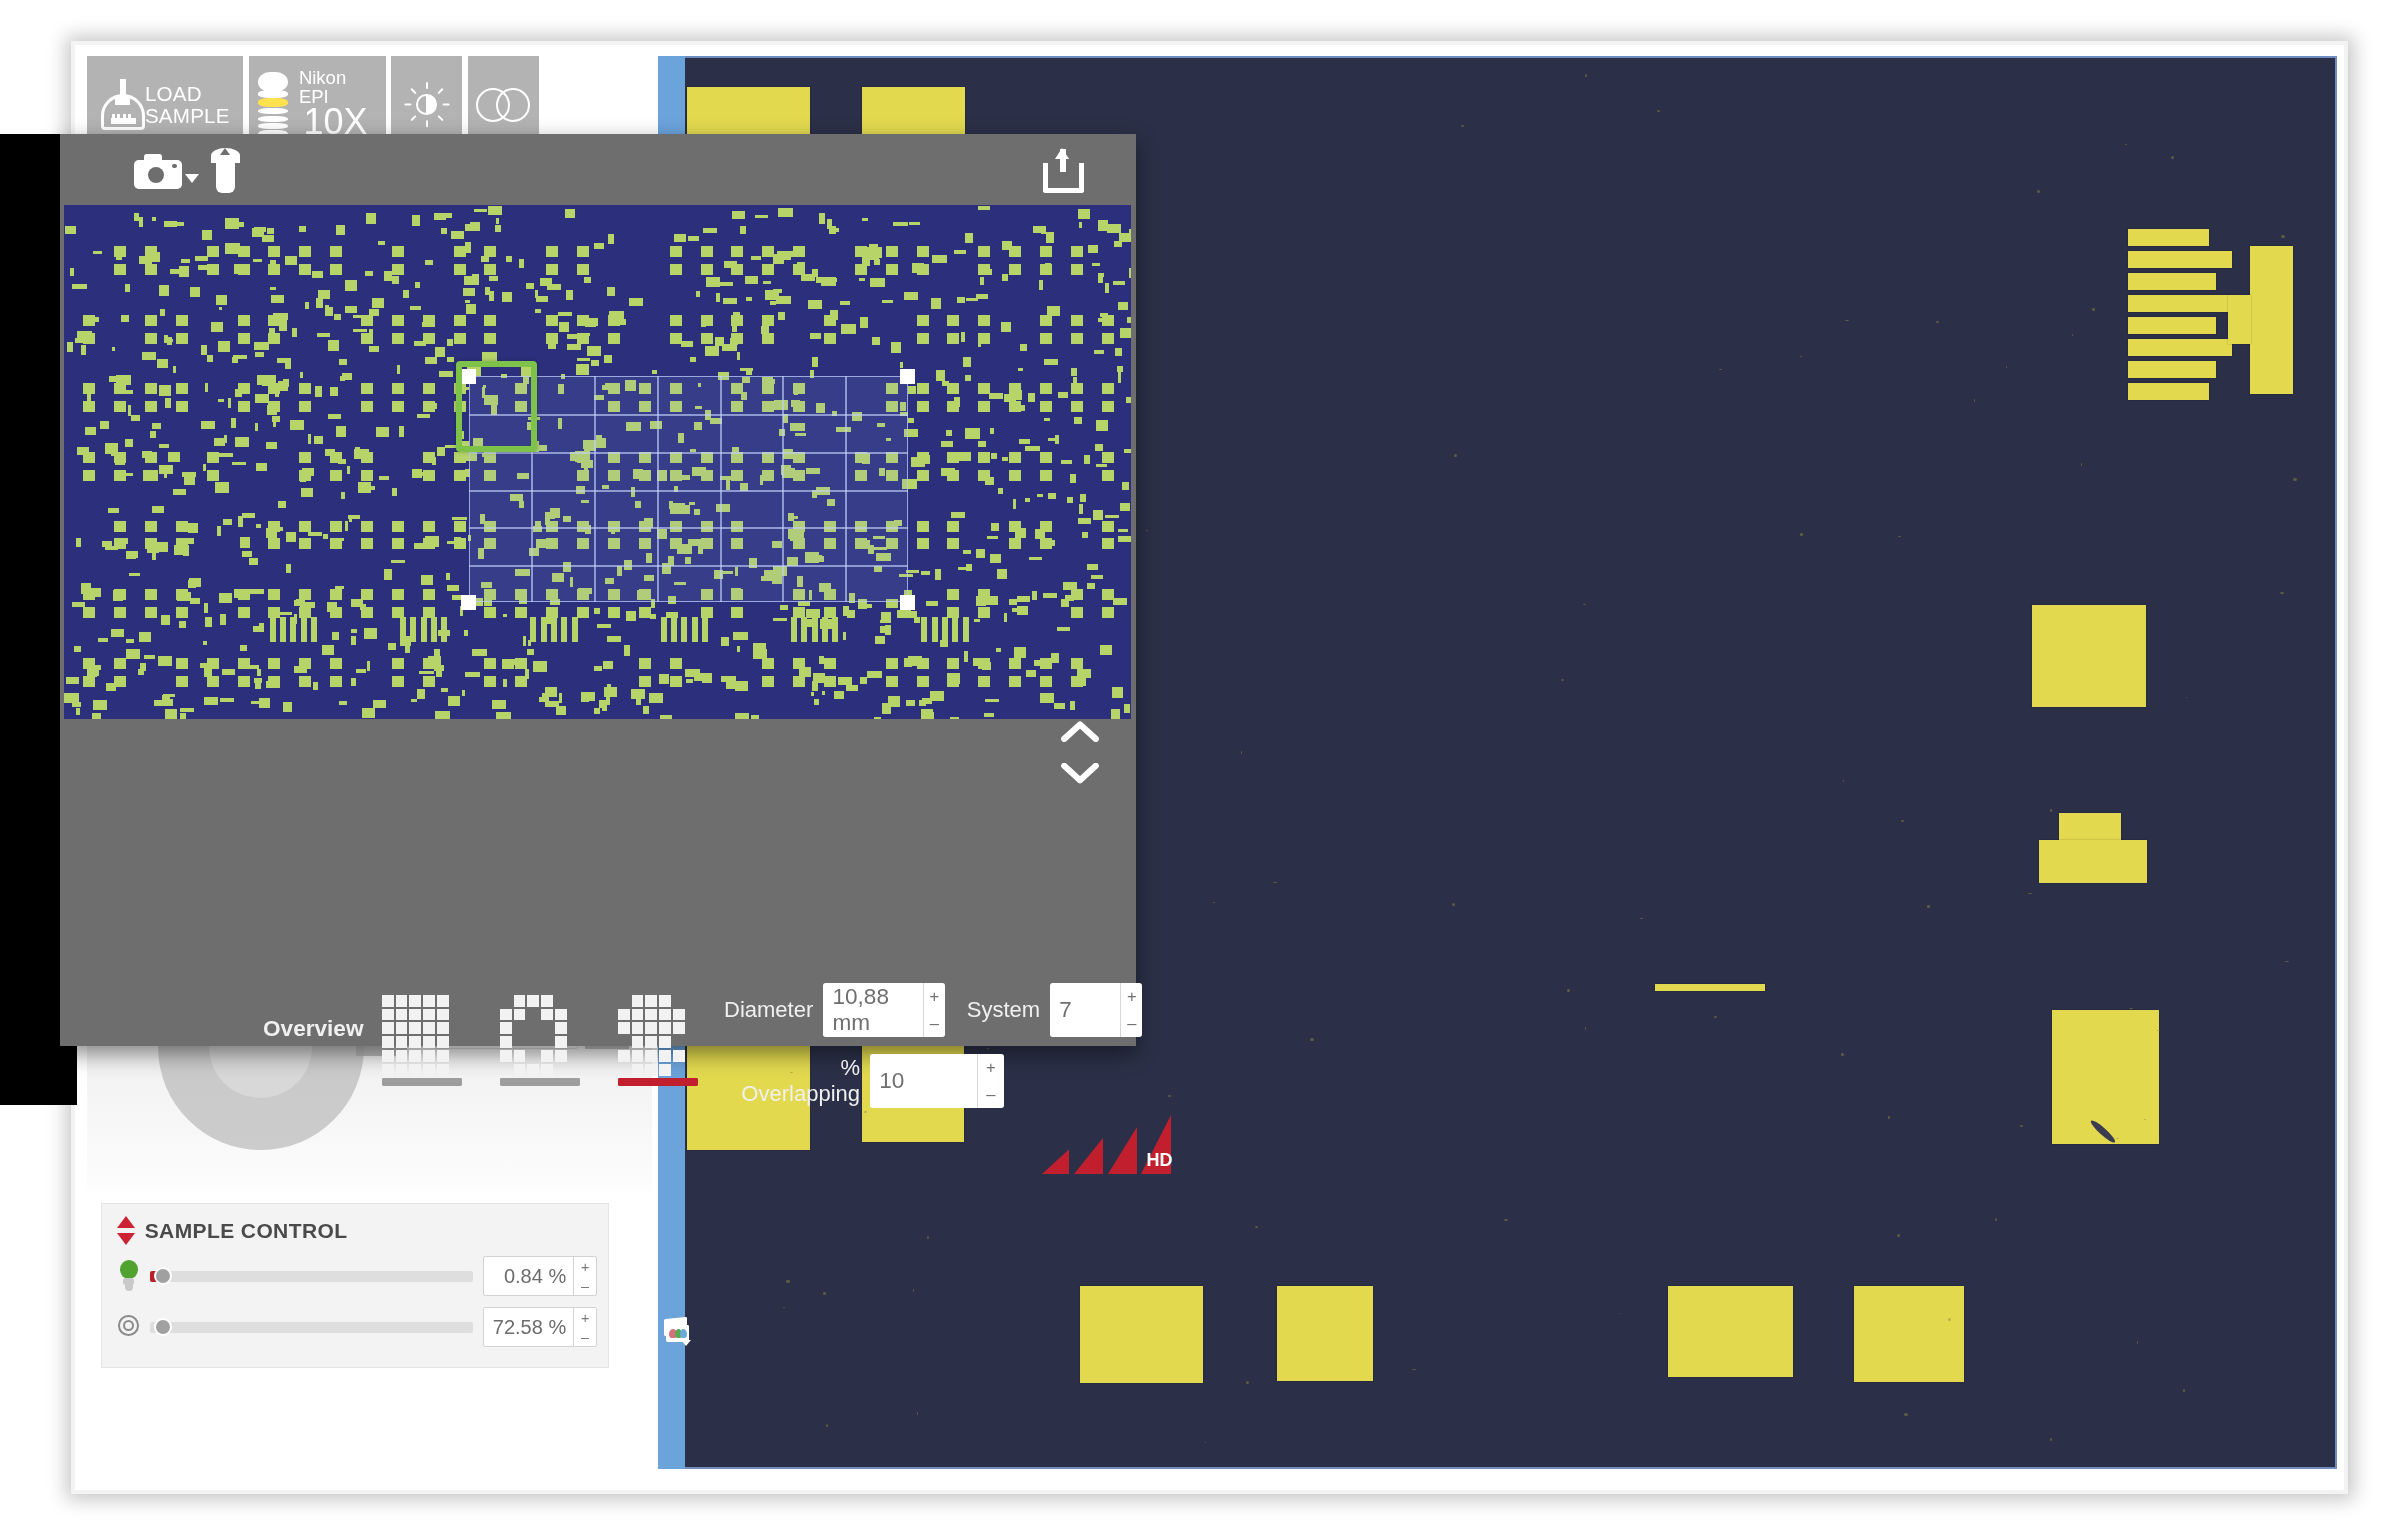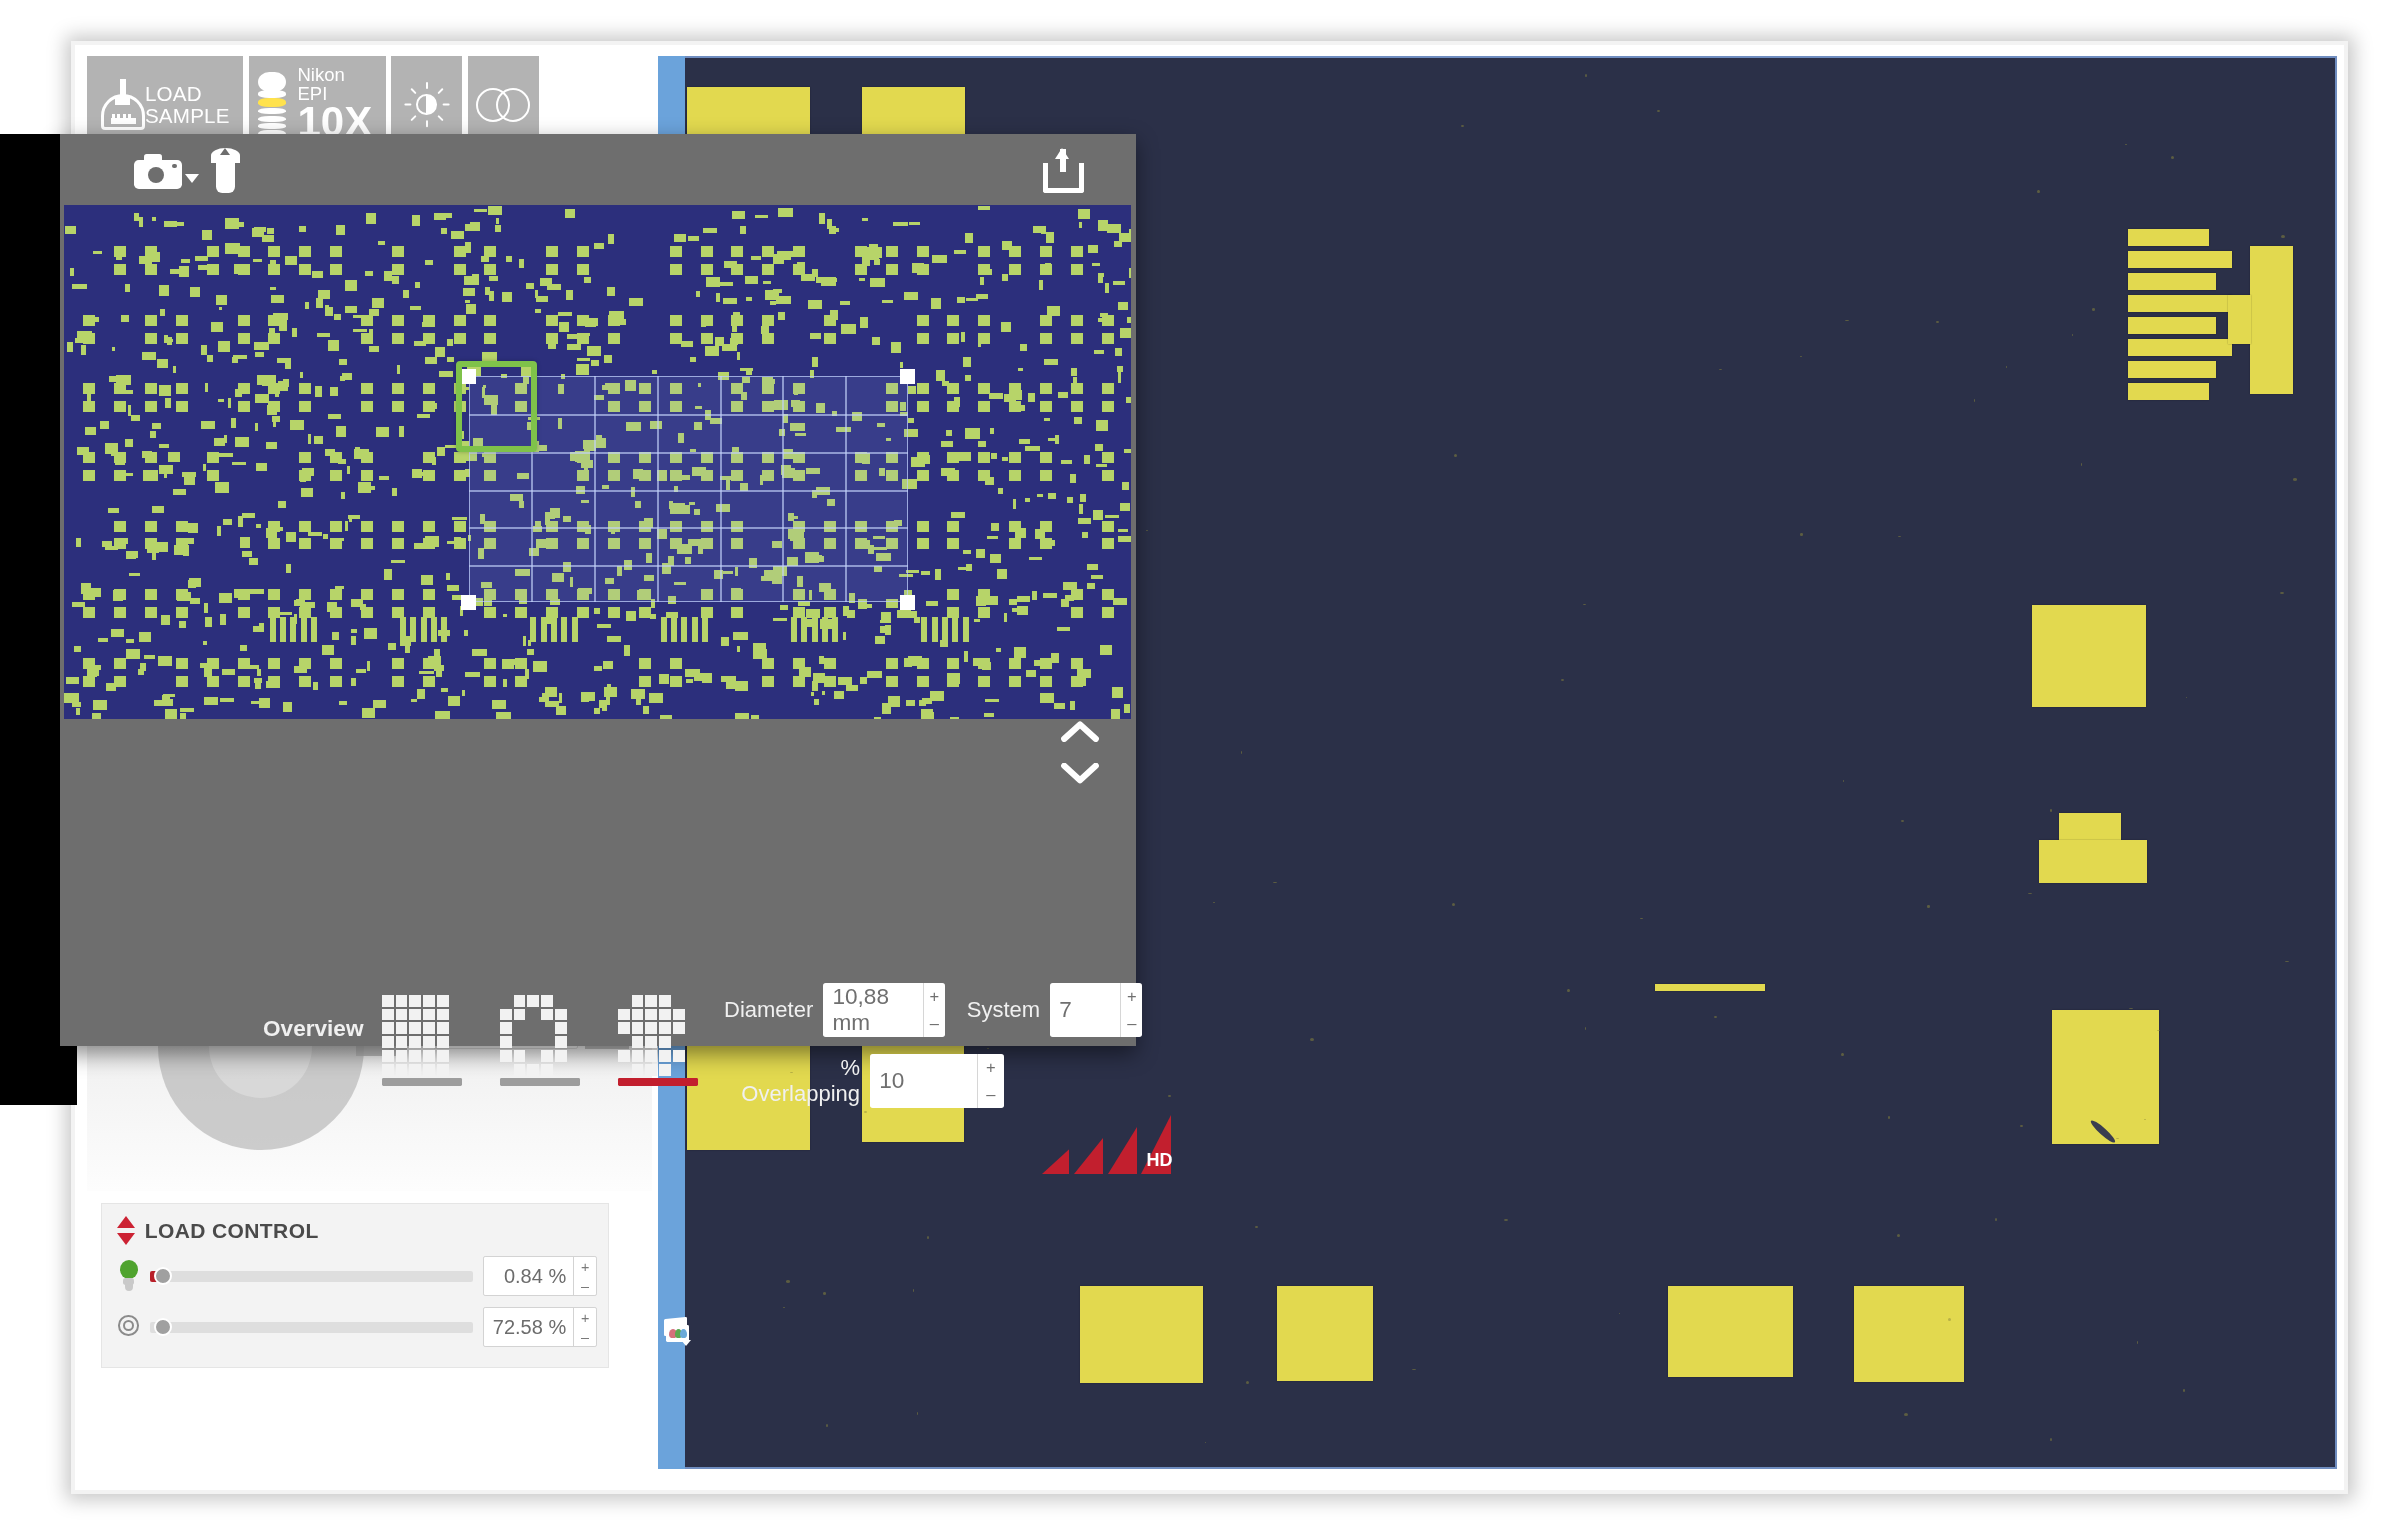--- a/index.html
+++ b/index.html
@@ -34,21 +34,21 @@
     gap:11px; color:#fff; position:relative;
     padding:0 13.7px;
   }
   .tb-btn.load { width:156px; }
   .tb-btn.obj  { width:137px; padding-left:9.6px; }
   .tb-btn.sq   { width:71px; padding:0; }
   .tb-label { font-size:20.6px; line-height:1.05; letter-spacing:0.2px; }
   .tb-label small { display:block; font-size:20.6px; }
   .obj-text { text-align:left; line-height:1; }
   .obj-text .o-top { font-size:18.5px; display:block; }
-  .obj-text .o-mag { font-size:42px; display:block; margin-top:-2.7px; font-weight:700; }
+  .obj-text .o-mag { font-size:36px; display:block; margin-top:-2.7px; font-weight:400;text-align:center; }
 
   
   .objective-ico { width:33px; height:66px; position:relative; }
   .objective-ico i {
     position:absolute; left:0; right:0; background:#fff; border-radius:40%;
   }
   .objective-ico .s1{top:0;height:20.6px;border-radius:50%/60%;}
   .objective-ico .s2{top:18px;height:8.2px;}
   .objective-ico .s3{top:26px;height:9.6px;background:#ffe24d;}
   .objective-ico .s4{top:36px;height:6.9px;}
@@ -321,21 +321,21 @@
                   <path d="M8 4 L8 26 L30 26" stroke="#fff" stroke-width="6" fill="none"></path>
                   <path d="M24 16 L34 26 L24 36 Z" fill="#fff"></path>
                 </svg>
             </div>
           </div>
         </div>
 
         <div class="lightbox">
           <div class="lc-head">
             <span class="diamond-ico"></span>
-            <span class="lc-title">LOAD CONTROL</span>
+            <span class="lc-title">SAMPLE CONTROL</span>
           </div>
 
           <div class="lc-row">
             <span class="bulb-on">
               <span class="b"></span>
                 <span class="n"></span>
                 <span class="n2"></span>
             </span>
             <span class="slider">
               <span class="track"></span>

